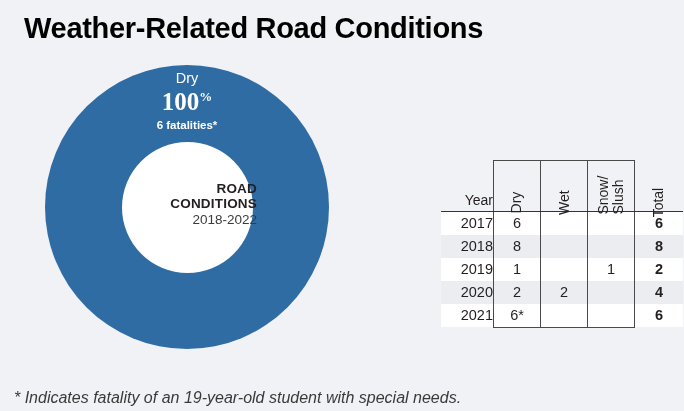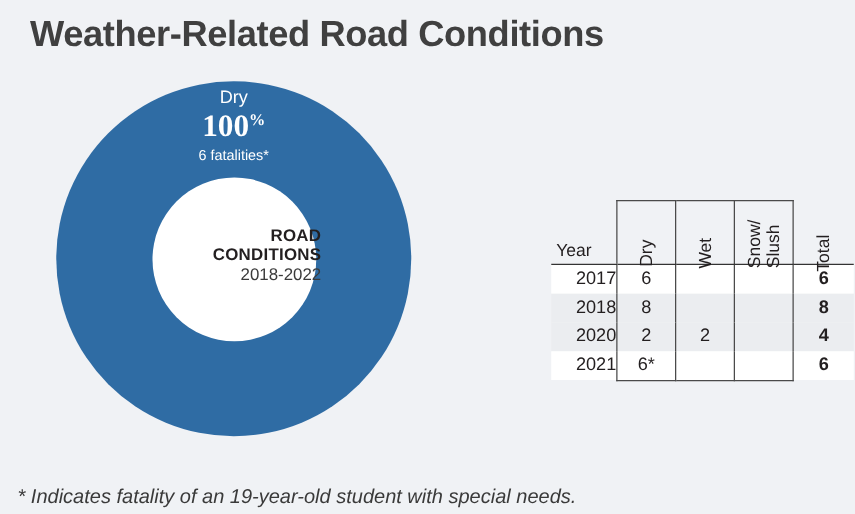--- a/index.html
+++ b/index.html
@@ -17,21 +17,21 @@
   }
 
   
   #page-title {
     position: absolute;
     left: 24px;
     top: 12px;
     font-size: 29px;
     font-weight: bold;
     letter-spacing: -0.3px;
-    color: #404040;
+    color: #000000;
     white-space: nowrap;
   }
 
   
   #donut-chart {
     position: absolute;
     left: 45px;
     top: 65px;
     width: 284px;
     height: 284px;
@@ -104,21 +104,21 @@
   }
   #donut-slice-label .s-value .s-unit {
     font-size: 13px;
     font-weight: bold;
     vertical-align: super;
     line-height: 1;
   }
   #donut-slice-label .s-sub {
     display: block;
     font-size: 11.5px;
-    font-weight: normal;
+    font-weight: bold;
     margin-top: 3px;
   }
 
   
   #data-table-wrap {
     position: absolute;
     left: 441px;
     top: 160px;
   }
   table.data-table {
@@ -132,21 +132,21 @@
     margin: 0;
     font-weight: normal;
     background: #ffffff;
   }
 
   
   .hdr-year {
     width: 48px;
     height: 47px;
     vertical-align: bottom;
-    text-align: left;
+    text-align: right;
     padding-left: 4px !important;
     padding-bottom: 3px !important;
     font-size: 14px;
     background: #f0f2f5 !important;
   }
   .hdr-rot {
     width: 46px;
     height: 47px;
     vertical-align: bottom;
     text-align: center;
@@ -240,20 +240,27 @@
         <td class="col-edge-r"></td>
         <td class="cell-total">6</td>
       </tr>
       <tr class="stripe">
         <td class="cell-year">2018</td>
         <td class="col-edge-l col-edge-r">8</td>
         <td class="col-edge-r"></td>
         <td class="col-edge-r"></td>
         <td class="cell-total">8</td>
       </tr>
+      <tr>
+        <td class="cell-year">2019</td>
+        <td class="col-edge-l col-edge-r">1</td>
+        <td class="col-edge-r"></td>
+        <td class="col-edge-r">1</td>
+        <td class="cell-total">2</td>
+      </tr>
       <tr class="stripe">
         <td class="cell-year">2020</td>
         <td class="col-edge-l col-edge-r">2</td>
         <td class="col-edge-r">2</td>
         <td class="col-edge-r"></td>
         <td class="cell-total">4</td>
       </tr>
       <tr class="last-row">
         <td class="cell-year">2021</td>
         <td class="col-edge-l col-edge-r boxed-bottom">6*</td>

